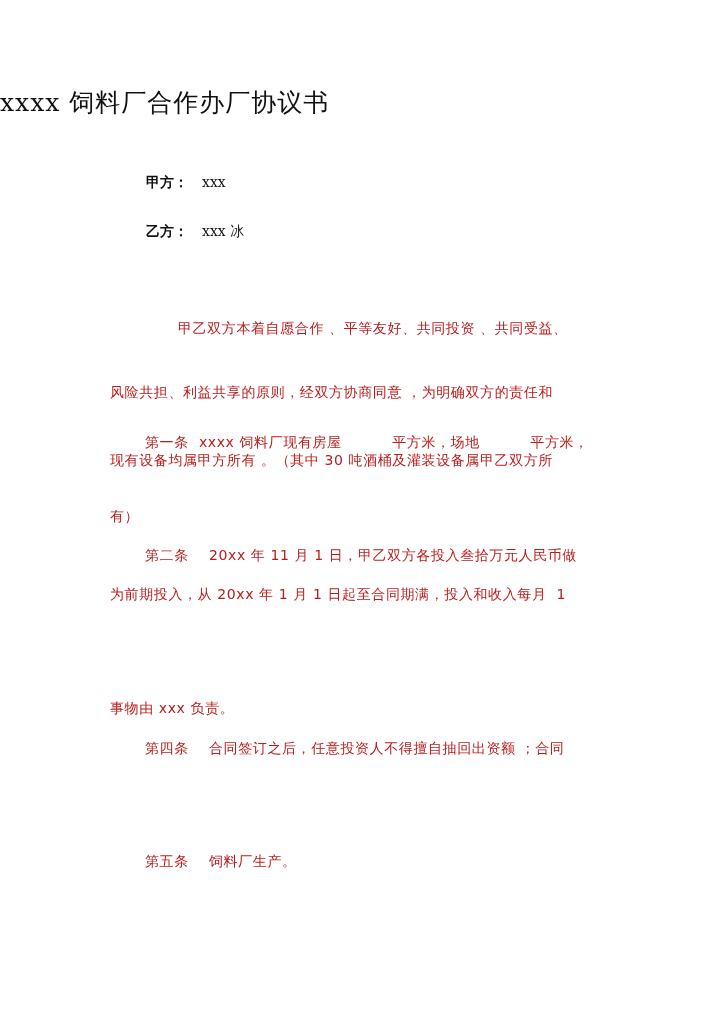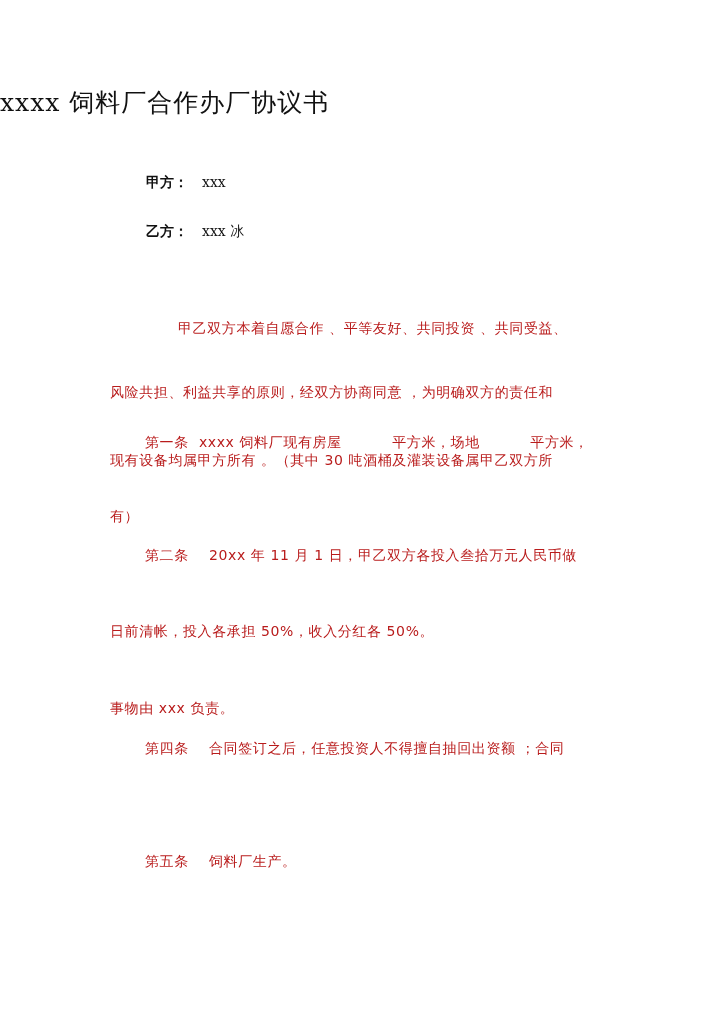--- a/index.html
+++ b/index.html
@@ -38,20 +38,20 @@
   </div>
 
   <div class="line" style="left:178px; top:320px;">甲乙双方本着自愿合作 、平等友好、共同投资 、共同受益、</div>
   <div class="line" style="left:110px; top:360px;margin-top:24px;">风险共担、利益共享的原则，经双方协商同意 ，为明确双方的责任和</div>
 
   <div class="line" style="left:145px; top:434px;">第一条  xxxx 饲料厂现有房屋          平方米，场地          平方米，</div>
   <div class="line" style="left:110px; top:452px;">现有设备均属甲方所有 。（其中 30 吨酒桶及灌装设备属甲乙双方所</div>
   <div class="line" style="left:110px; top:508px;">有）</div>
 
   <div class="line" style="left:145px; top:547px;">第二条    20xx 年 11 月 1 日，甲乙双方各投入叁拾万元人民币做</div>
-  <div class="line" style="left:110px; top:623px;">日前清帐，投入各承担 50%，收入分红各 50%。</div>
+  <div class="line" style="left:110px; top:586px;">为前期投入，从 20xx 年 1 月 1 日起至合同期满，投入和收入每月  1</div>
 
   <div class="line" style="left:110px; top:700px;">事物由 xxx 负责。</div>
 
   <div class="line" style="left:145px; top:740px;text-align:right;">第四条    合同签订之后，任意投资人不得擅自抽回出资额 ；合同</div>
 
   <div class="line" style="left:145px; top:853px;">第五条    饲料厂生产。</div>
 </div>
 
 </body></html>

